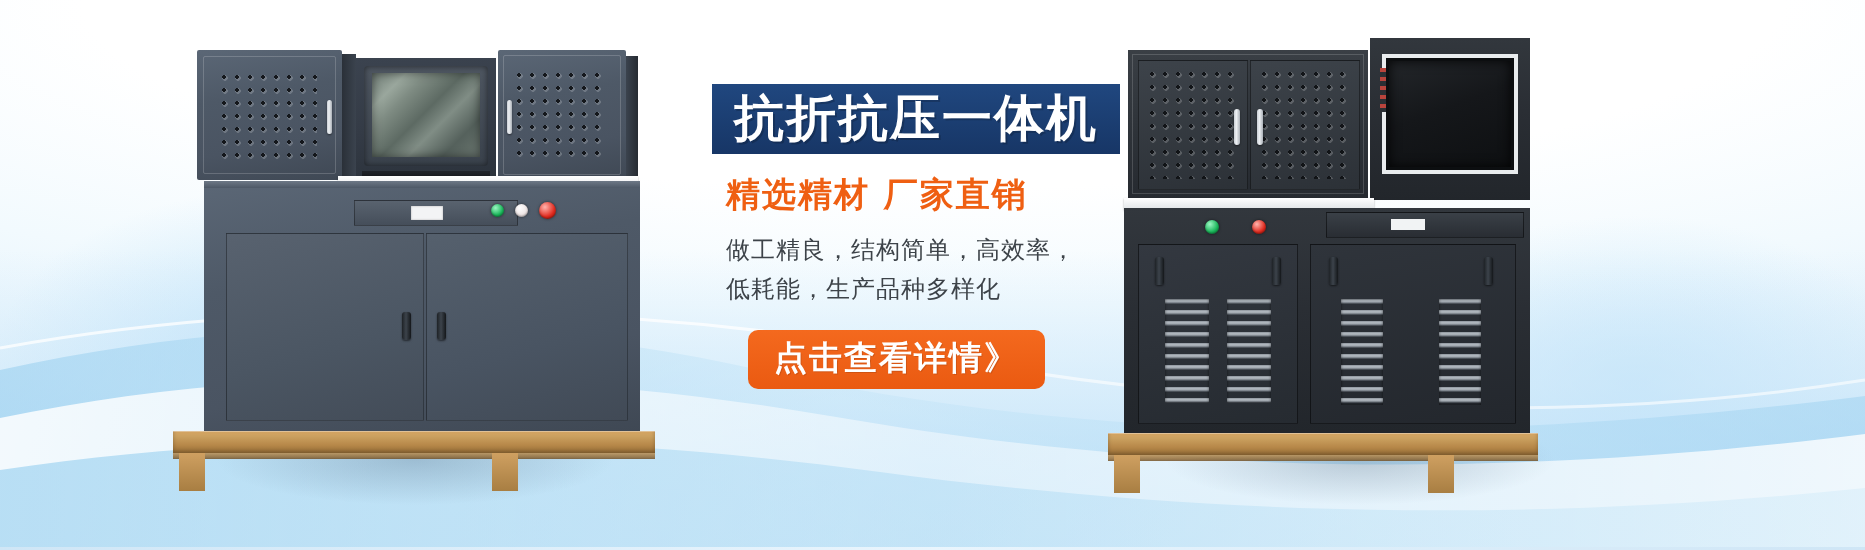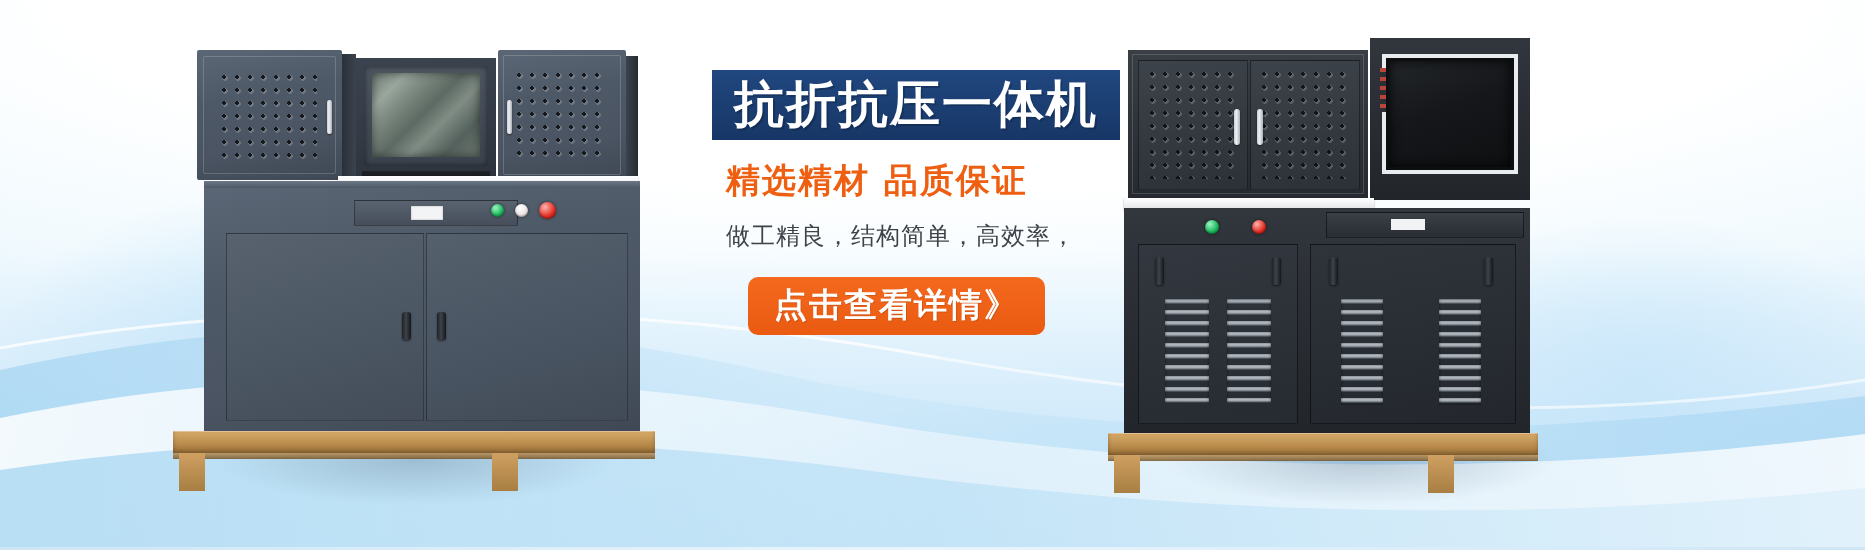--- a/index.html
+++ b/index.html
@@ -120,20 +120,21 @@
 
   
   .copy{position:absolute;left:700px;top:70px;width:520px;}
 
   .title-band{
     display:inline-block;
     background:#1a3f7a;
     background:linear-gradient(180deg,#20477f 0%,#173666 100%);
     padding:9px 22px 11px 22px;
     margin-left:12px;
+    margin-top:14px;
   }
   .title-band .title-text{
     color:#ffffff;
     font-size:50px;
     font-weight:bold;
     letter-spacing:2px;
     line-height:1;
     white-space:nowrap;
     text-shadow:2px 2px 0 rgba(0,0,0,.18);
     font-family:"DejaVu Sans","Liberation Sans",sans-serif;
@@ -322,22 +323,23 @@
     <div class="wood-leg" style="position:absolute;left:-14px;top:405px;width:26px;height:38px;"></div>
     <div class="wood-leg" style="position:absolute;left:300px;top:405px;width:26px;height:38px;"></div>
   </div>
 
   <div class="copy">
 
     <div class="title-band">
       <div class="title-text">抗折抗压一体机</div>
     </div>
 
-    <div class="line-orange">精选精材 品质保证</div>
+    <div class="line-orange">精选精材 厂家直销</div>
 
     <div class="desc">做工精良，结构简单，高效率，</div>
+    <div class="desc" style="margin-top:2px;">低耗能，生产品种多样化</div>
 
     <div class="cta">
       <span class="cta-text">点击查看详情》</span>
     </div>
   </div>
 
 </div>
 
 </body></html>

